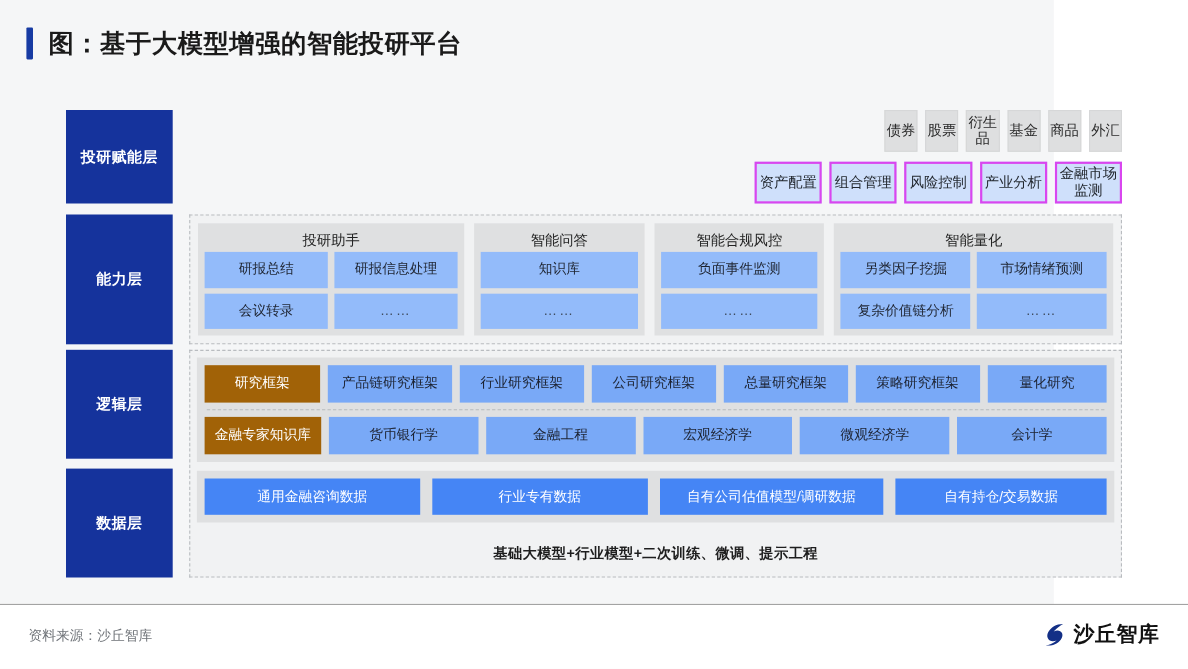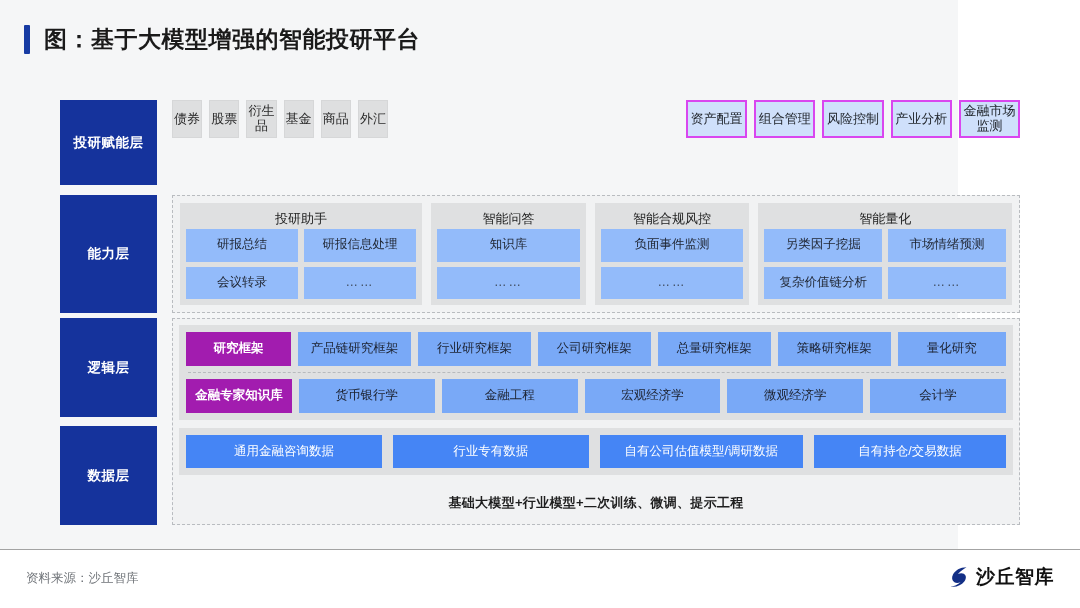--- a/index.html
+++ b/index.html
@@ -86,23 +86,24 @@
 
   .dashed {
     border: 1px dashed #b9bcc0;
     background: #f1f2f3;
   }
 
   
   .l1 { top: 0; height: 85px; }
   .l1 .layer-body {
     display: flex;
-    flex-direction: row;
+    flex-direction: column;
     justify-content: space-between;
     background: transparent;
+    align-items: flex-end;
   }
   .strip {
     display: flex;
     gap: 7px;
     height: 38px;
   }
   .cell {
     display: flex;
     align-items: center;
     justify-content: center;
@@ -205,23 +206,23 @@
     background: #79a9f7;
     color: #1c2230;
     font-size: 12.5px;
     display: flex;
     align-items: center;
     justify-content: center;
     text-align: center;
     line-height: 1.1;
   }
   .lchip.hi {
-    background: #a21caf;
+    background: #a16207;
     color: #ffffff;
-    font-weight: bold;
+    font-weight: normal;
   }
 
   .data-block {
     background: #dfe0e1;
     padding: 7px;
     box-sizing: border-box;
     margin-top: 8px;
   }
   .data-row {
     display: flex;

